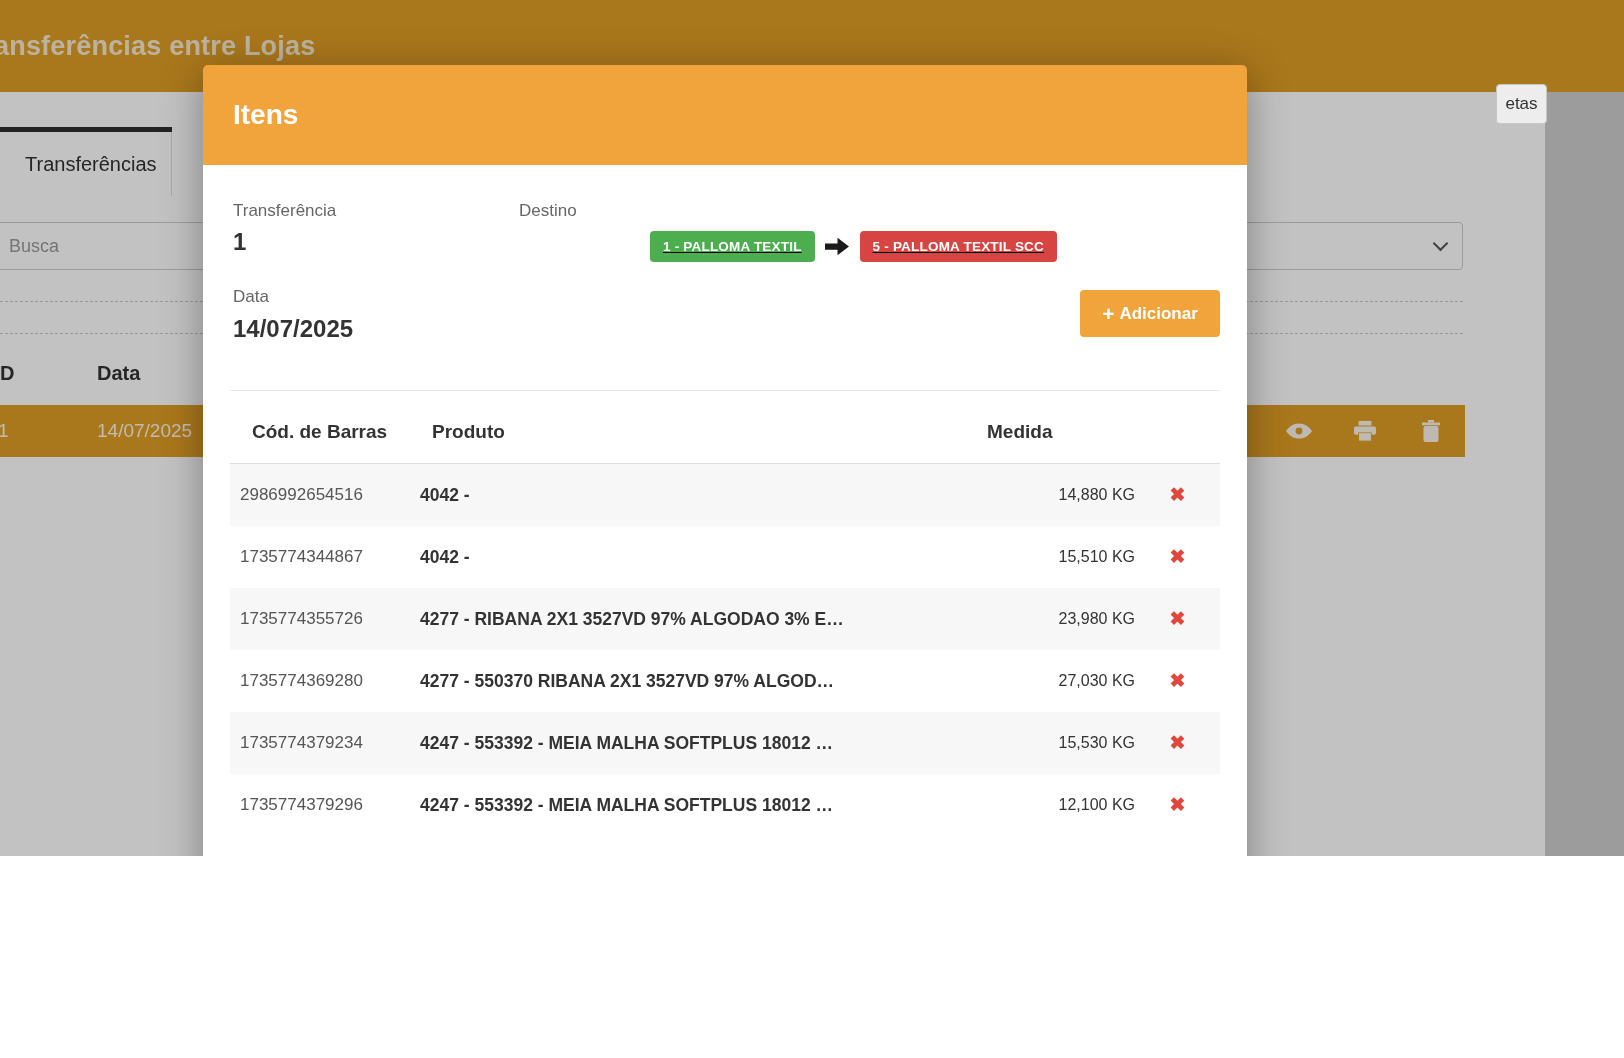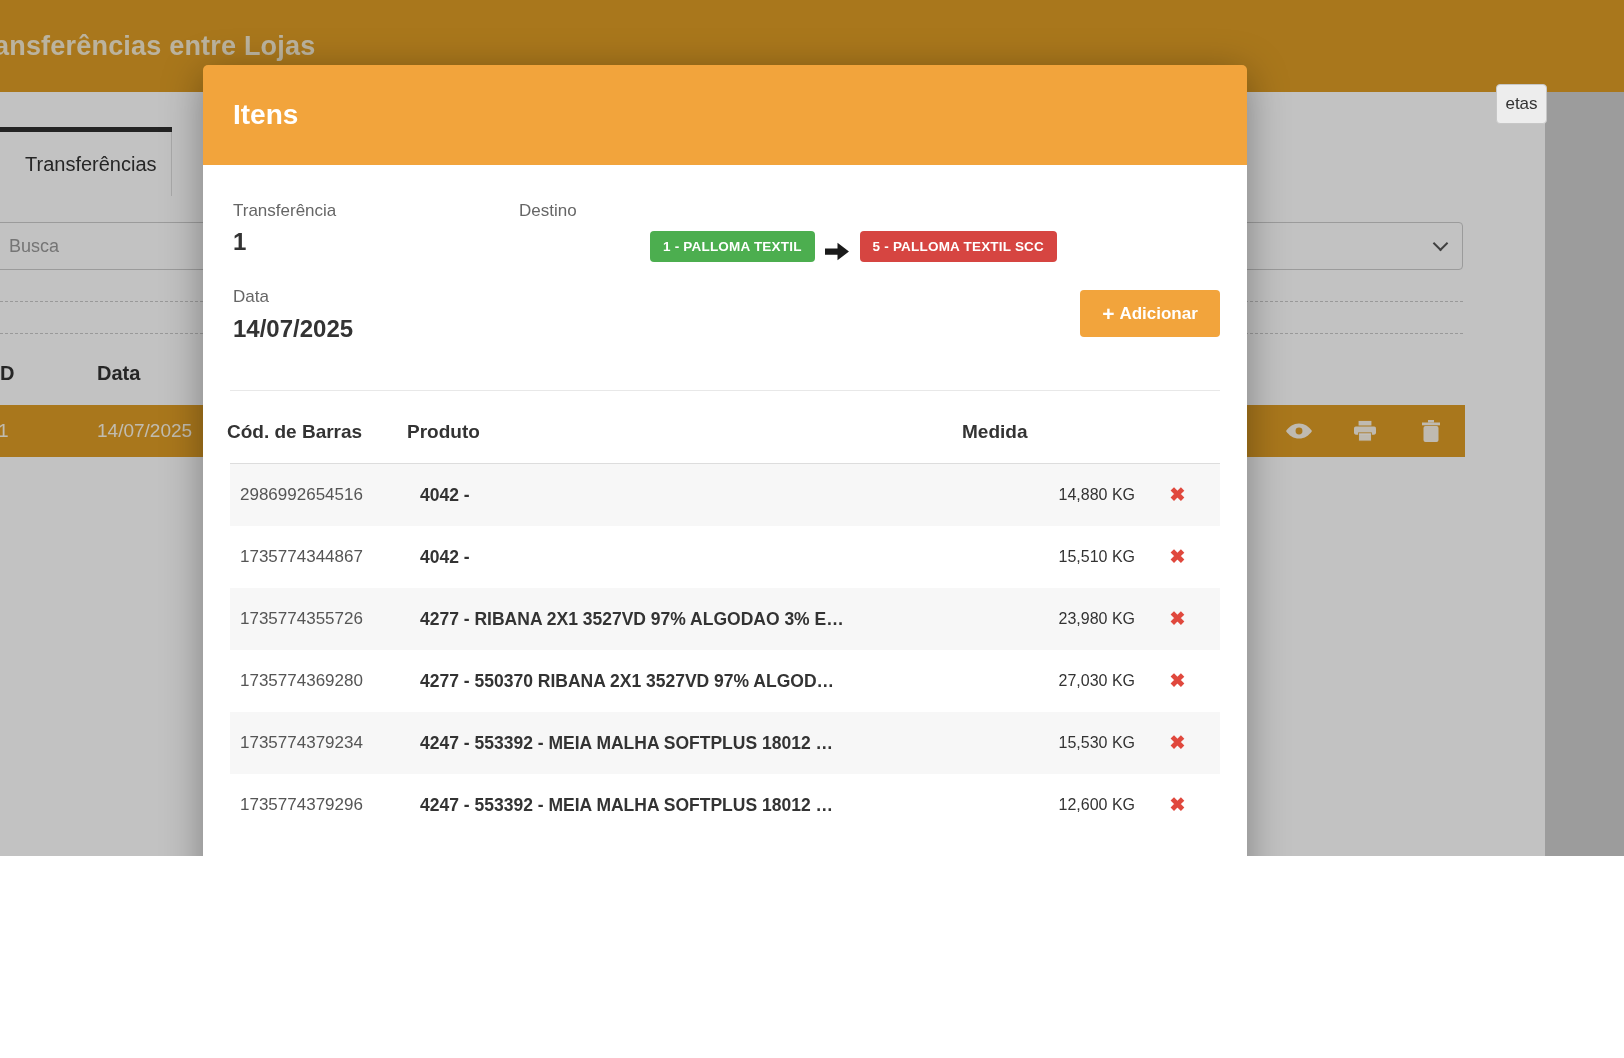--- a/index.html
+++ b/index.html
@@ -55,38 +55,38 @@
   .modal { position:absolute; left:203px; top:65px; width:1044px; height:910px; z-index:30;
            background:#fff; border-radius:10px; box-shadow:0 8px 40px rgba(0,0,0,.35); }
   .modal-header { position:absolute; left:0; top:0; width:1044px; height:100px;
                   background:#F2A43C; border-radius:5px 5px 0 0; }
   .modal-title { position:absolute; left:30px; top:0; line-height:100px; font-size:28px;
                  font-weight:600; color:#fff; }
 
   .field-label { position:absolute; font-size:17px; color:#666; }
   .field-value { position:absolute; font-size:24px; font-weight:bold; color:#333; }
 
-  .badges { position:absolute; left:447px; top:166px; display:flex; align-items:flex-end; gap:10px; }
+  .badges { position:absolute; left:447px; top:166px; display:flex; align-items:center; gap:10px;text-decoration:underline; }
   .badge { font-size:13.5px; font-weight:bold; color:#fff; padding:8px 13px; border-radius:4px;
            white-space:nowrap; letter-spacing:.2px; }
   .badge-green { background:#4CAE4F; }
   .badge-red { background:#D64541; }
 
   .adicionar-btn { position:absolute; left:877px; top:225px; width:140px; height:47px;
                    background:#F2A43C; border:none; border-radius:4px; color:#fff;
                    font-size:17px; font-weight:600; cursor:pointer;
                    display:flex; align-items:center; justify-content:center; gap:5px;
                    font-family:"Liberation Sans", sans-serif; }
   .plus-glyph { font-size:21px; font-weight:800; line-height:1; }
 
   .m-divider { position:absolute; left:27px; width:990px; border-top:1px solid #e8e8e8; }
 
   .mgrid { display:grid; grid-template-columns:180px 1fr 160px 85px; align-items:center;
            padding-left:10px; width:990px; }
-  .mhead { position:absolute; left:14px; top:336px; height:62px; }
+  .mhead { position:absolute; left:39px; top:336px; height:62px; }
   .mhead span { font-size:19px; font-weight:bold; color:#333; }
   .mhead .h-measure { text-align:left; }
   .mhead-underline { top:398px; border-top:1px solid #ddd; }
 
   .mrows { position:absolute; left:27px; top:399px; width:990px; }
   .mrow { height:62px; }
   .mrow:nth-child(odd) { background:#F7F7F7; }
   .cell-barcode { color:#555; font-size:17px; }
   .cell-product { font-weight:bold; color:#333; font-size:17.5px; white-space:nowrap;
                   overflow:hidden; text-overflow:ellipsis; padding-right:14px; }
@@ -225,21 +225,21 @@
       </div>
       <div class="mrow mgrid">
         <span class="cell-barcode">1735774379234</span>
         <span class="cell-product">4247 - 553392 - MEIA MALHA SOFTPLUS 18012 …</span>
         <span class="cell-measure">15,530 KG</span>
         <span class="cell-remove"><button class="remove-btn">✖</button></span>
       </div>
       <div class="mrow mgrid">
         <span class="cell-barcode">1735774379296</span>
         <span class="cell-product">4247 - 553392 - MEIA MALHA SOFTPLUS 18012 …</span>
-        <span class="cell-measure">12,600 KG</span>
+        <span class="cell-measure">12,100 KG</span>
         <span class="cell-remove"><button class="remove-btn">✖</button></span>
       </div>
     </div>
 
     <div class="footer-divider"></div>
     <button class="ok-btn">OK</button>
   </div>
 
 </div>
 

